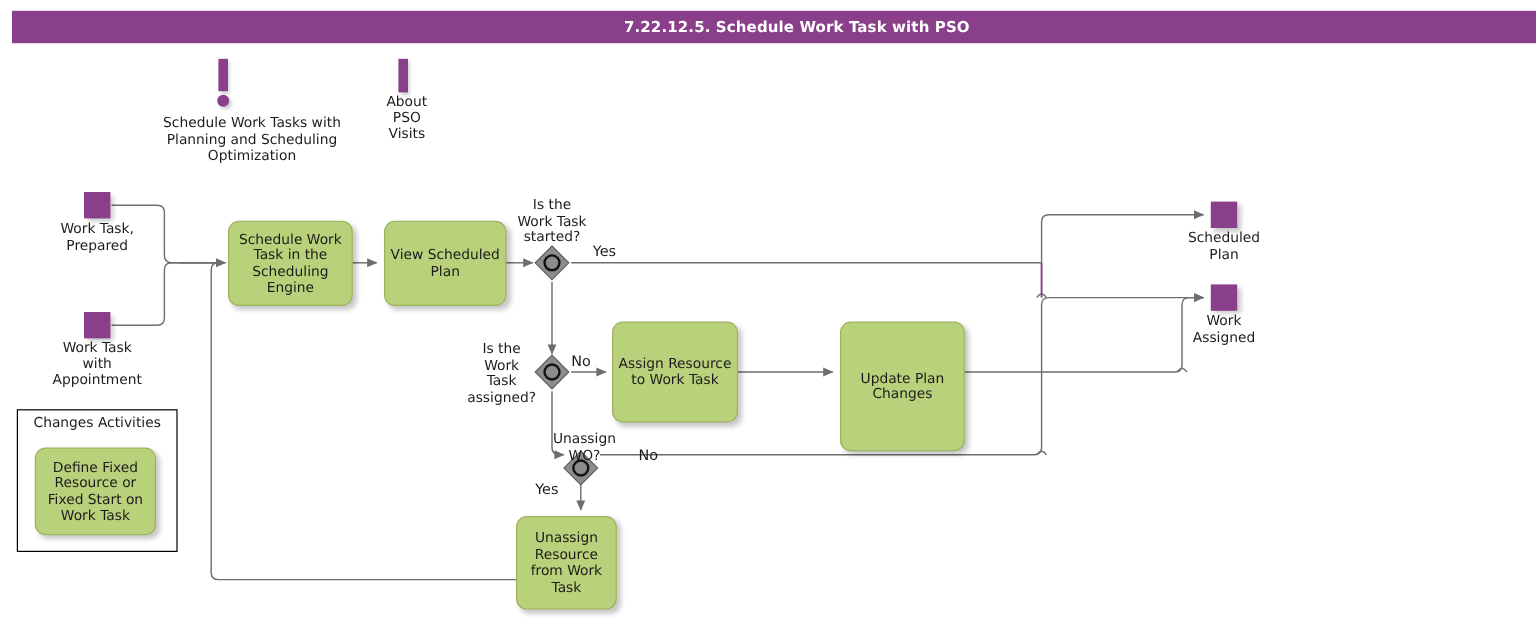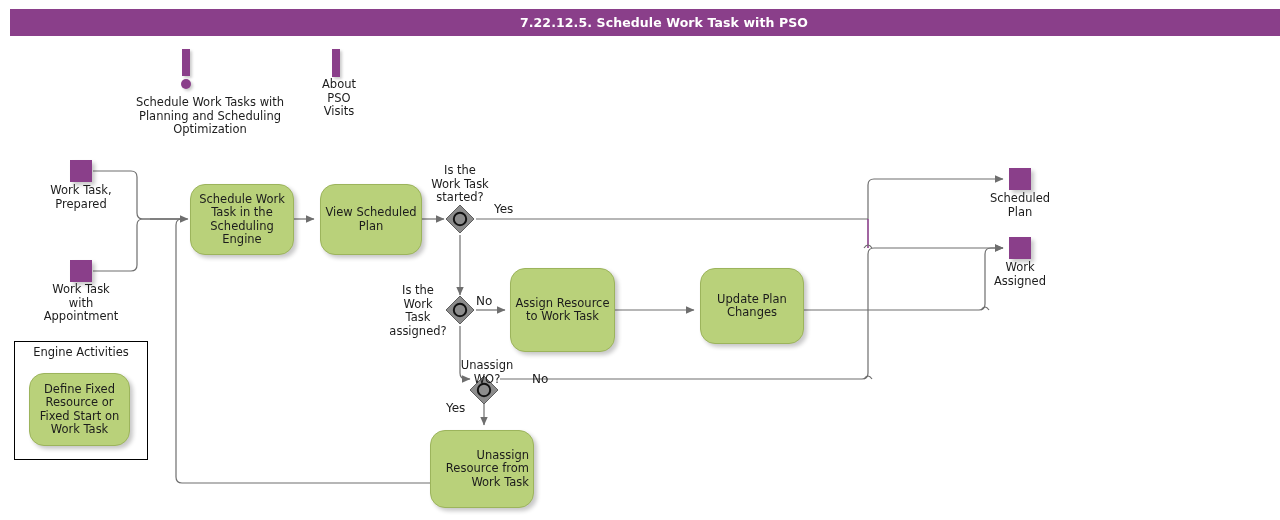--- a/index.html
+++ b/index.html
@@ -48,21 +48,21 @@
   
   .node {
     position: absolute;
     box-sizing: border-box;
   }
 
   
   .task {
     background: #b9d17a;
     border: 1px solid #9cb45c;
-    border-radius: 15px;
+    border-radius: 9px;
     box-shadow: 3px 3px 4px rgba(0,0,0,0.22);
     display: flex;
     align-items: center;
     justify-content: center;
     text-align: center;
     font-size: 11.5px;
     line-height: 13.5px;
     color: #1c1c1c;
     padding: 2px 4px;
   }
@@ -234,33 +234,33 @@
   <span>View
 Scheduled
 Plan</span>
 </div>
 
 <div class="node task" style="left:510px; top:268px; width:105px; height:84px;">
   <span>Assign Resource
 to Work Task</span>
 </div>
 
-<div class="node task" style="left:700px; top:268px; width:104px; height:76px;">
+<div class="node task" style="left:700px; top:268px; width:104px; height:108px;">
   <span>Update Plan
 Changes</span>
 </div>
 
-<div class="node task" style="left:430px; top:430px; width:104px; height:78px;text-align:right;">
+<div class="node task" style="left:430px; top:430px; width:84px; height:78px;">
   <span>Unassign
 Resource from
 Work Task</span>
 </div>
 
 <div class="node group-box" style="left:14px; top:341px; width:134px; height:119px;"></div>
-<div class="group-title" style="left:14px; top:345px; width:134px;">Engine Activities</div>
+<div class="group-title" style="left:14px; top:345px; width:134px;">Changes Activities</div>
 <div class="node task" style="left:29px; top:373px; width:101px; height:73px;">
   <span>Define Fixed
 Resource or
 Fixed Start on
 Work Task</span>
 </div>
 
 <svg class="node gateway" style="left:445px; top:204px;" viewBox="0 0 30 30">
   <polygon points="15,1 29,15 15,29 1,15" fill="#8c8c8c" stroke="#6e6e6e" stroke-width="1" style="filter:none"></polygon>
   <polygon points="15,1 29,15 15,29 1,15" fill="none" stroke="#000000" stroke-width="0.6" opacity="0.25"></polygon>

